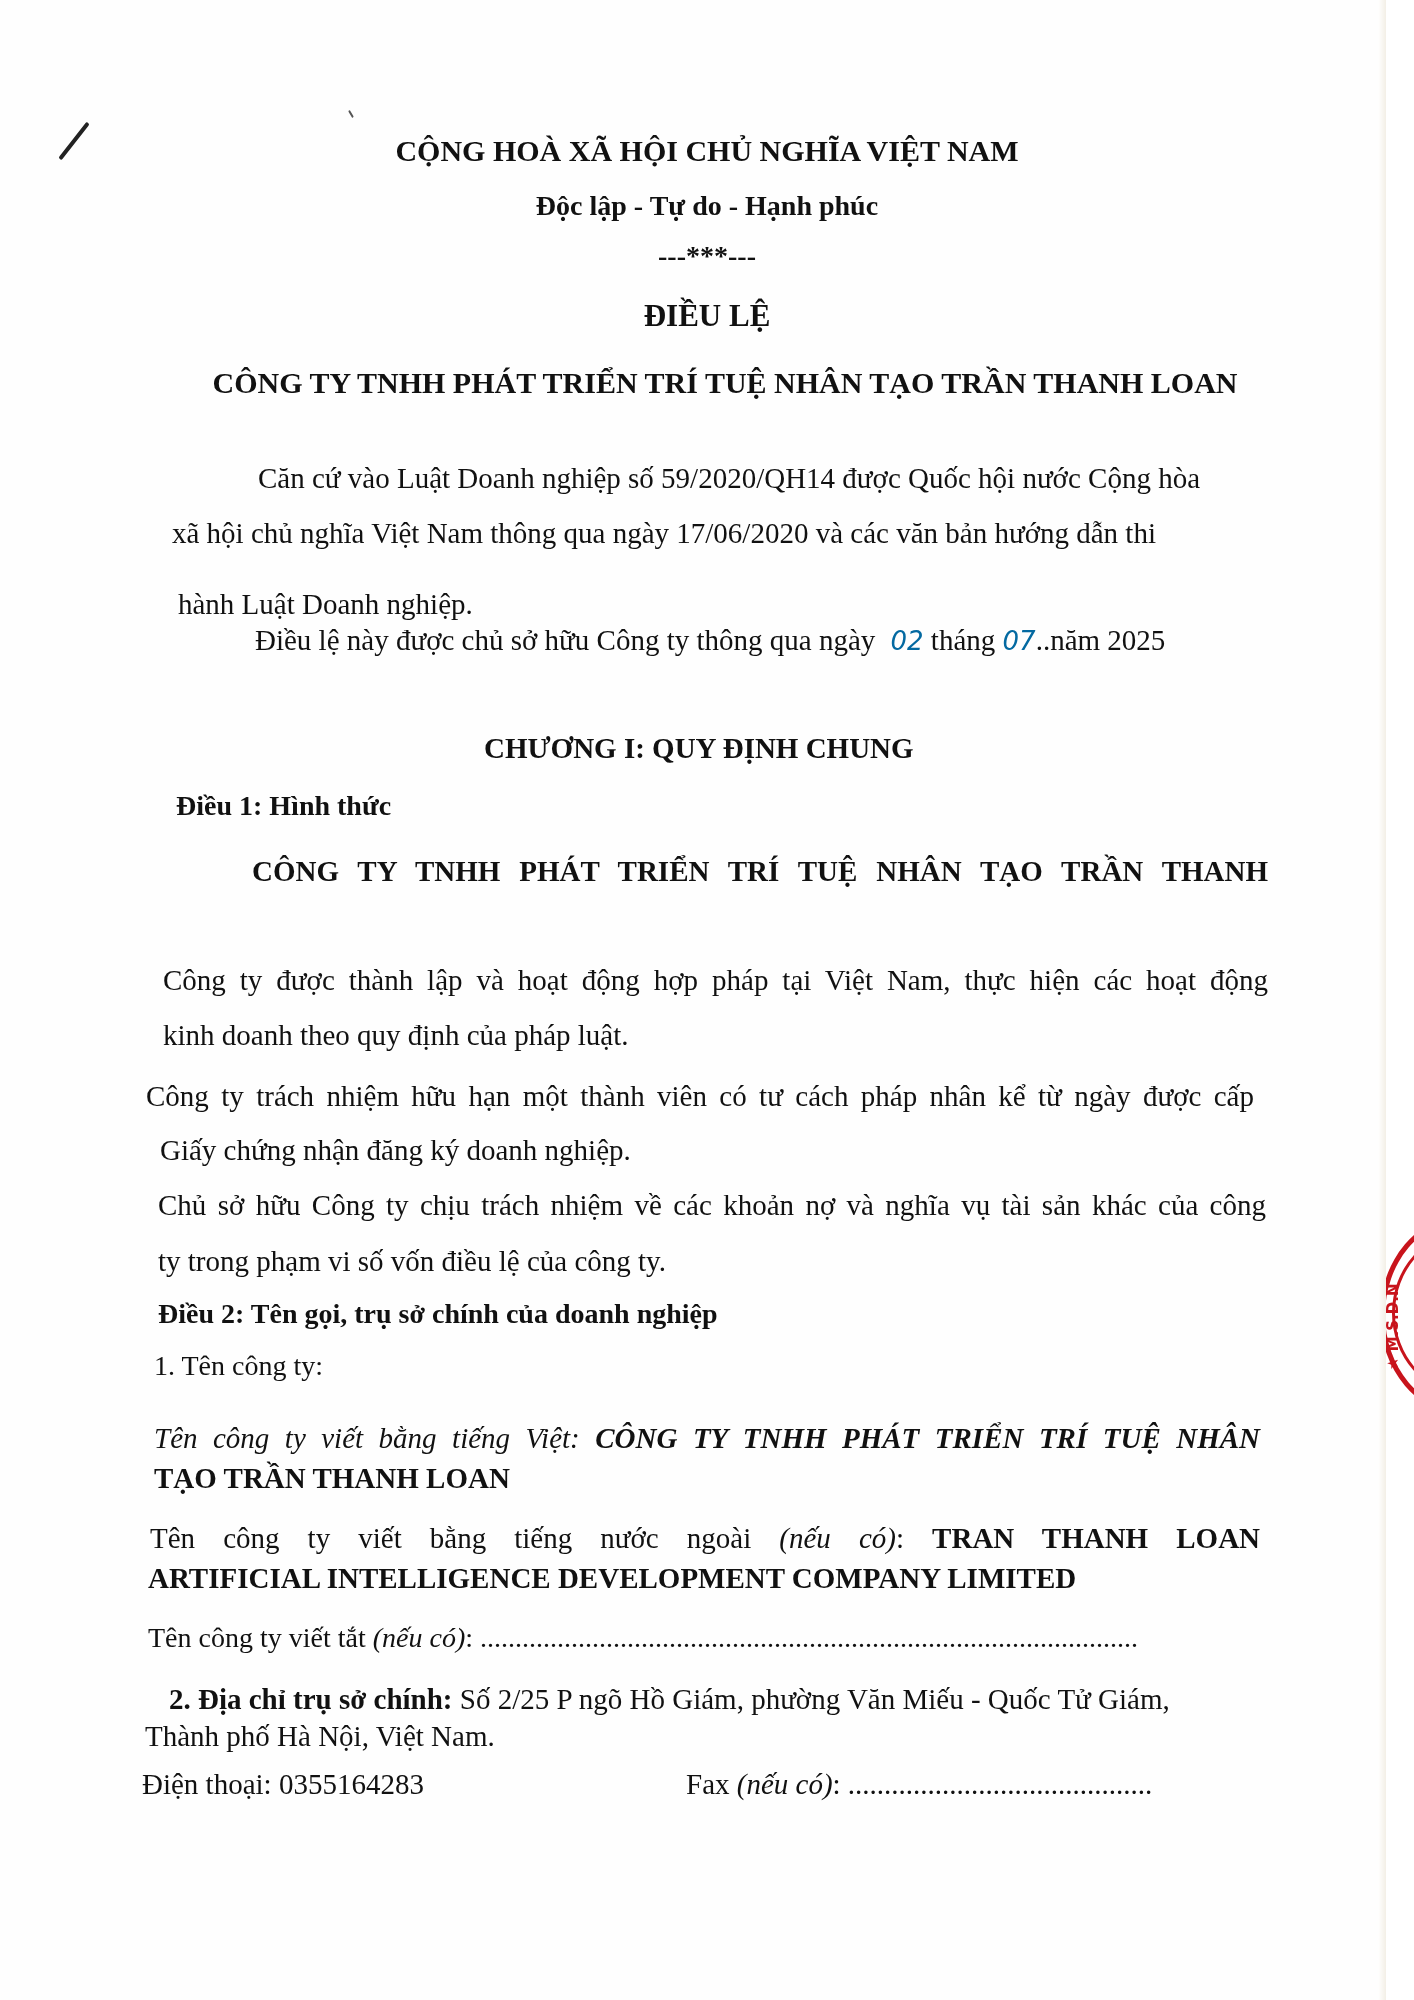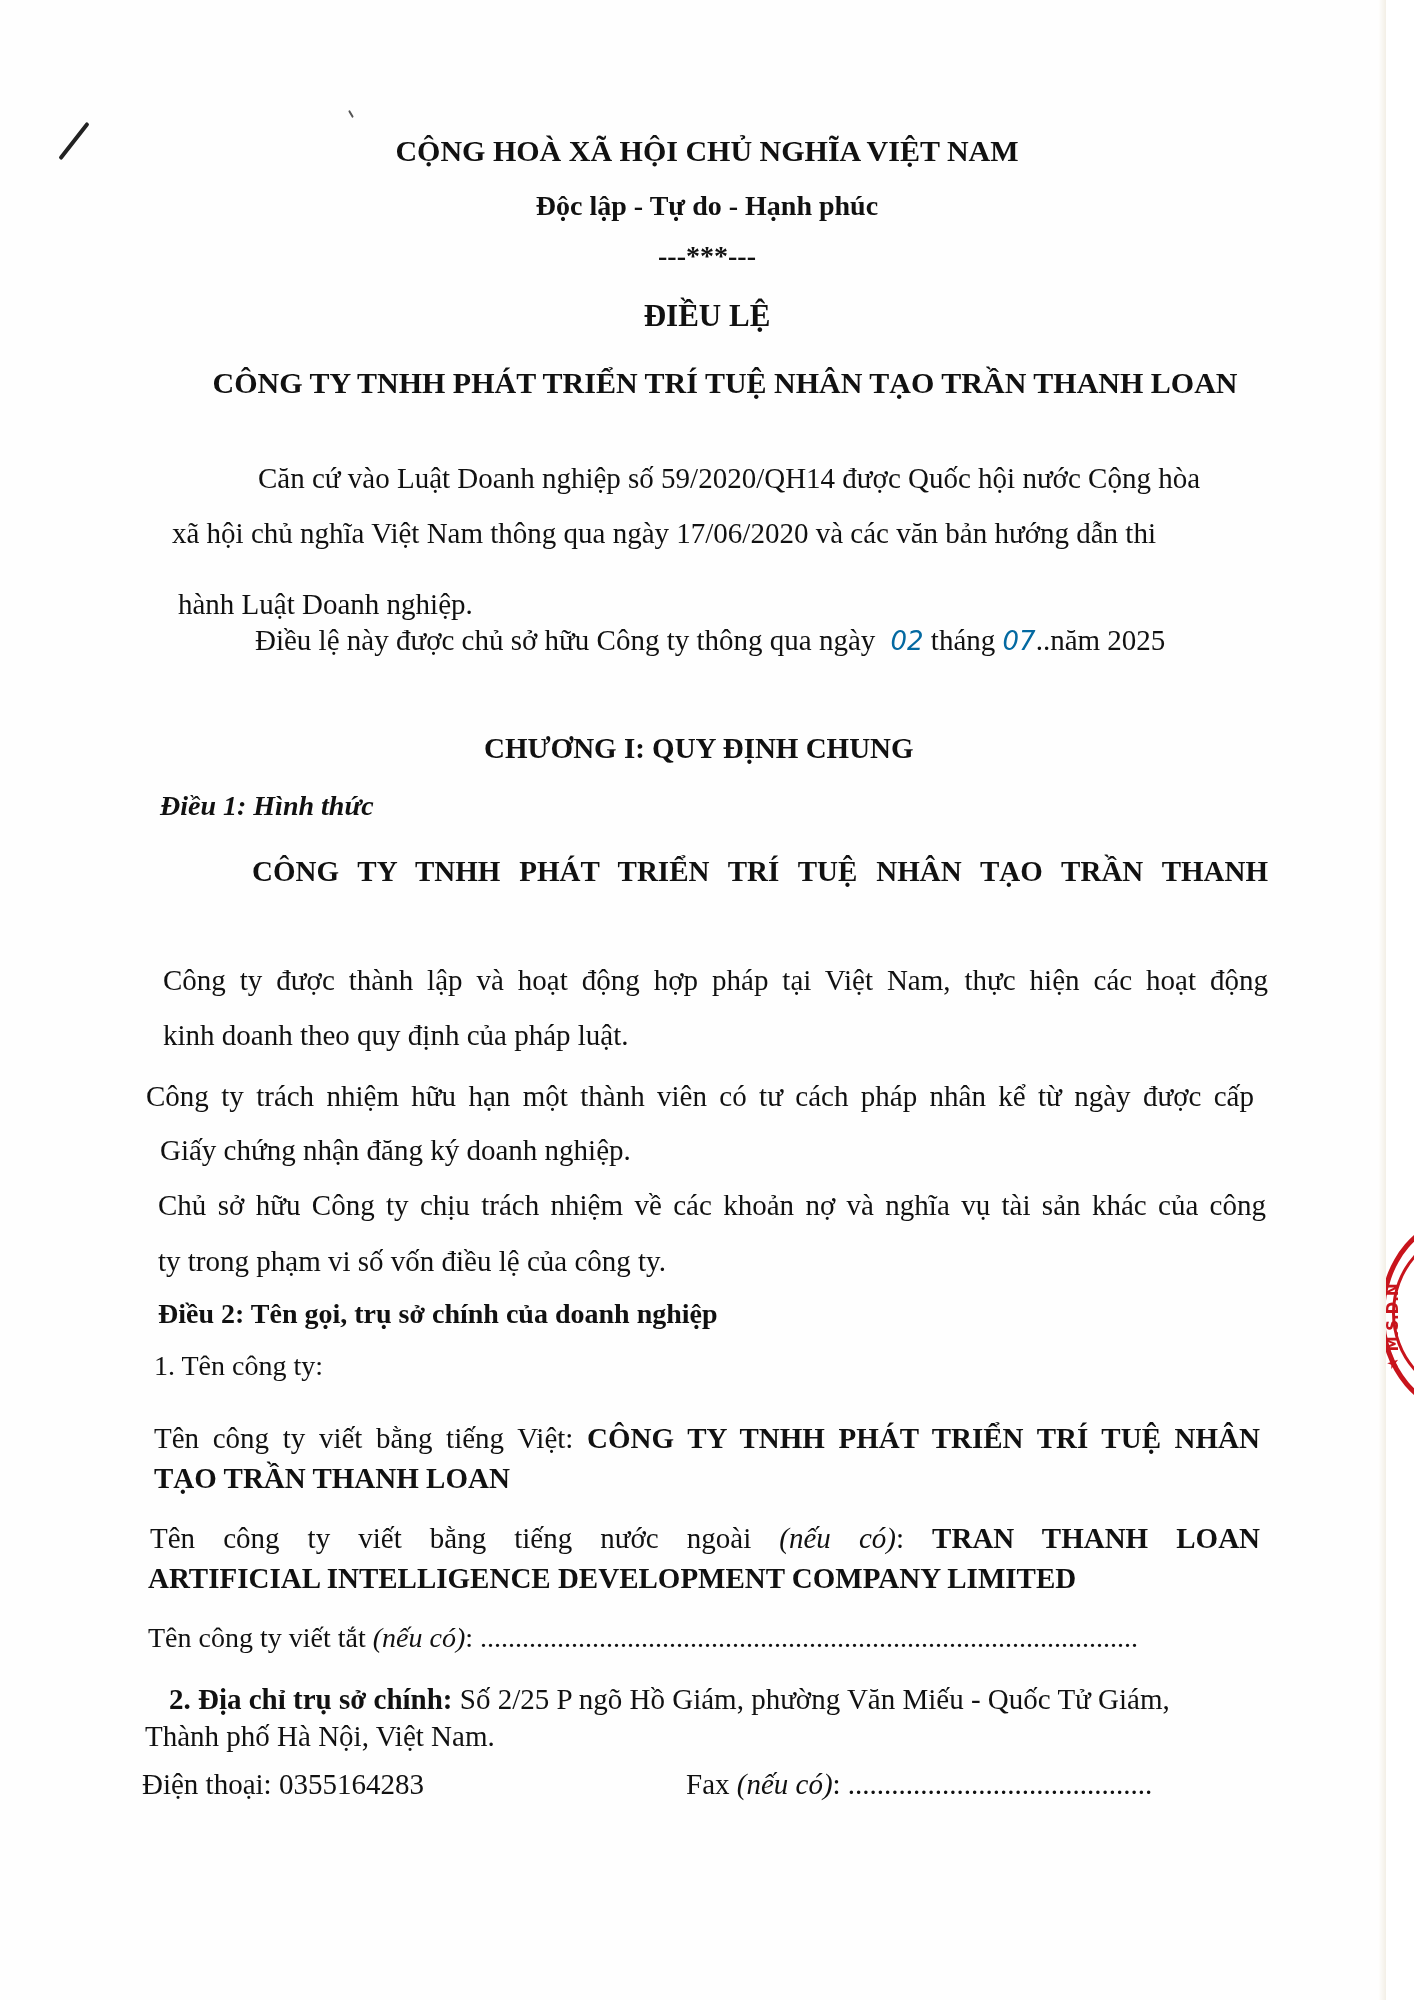--- a/index.html
+++ b/index.html
@@ -56,39 +56,39 @@
 
   <div class="abs t29" style="top:624px; left:255px;">
     <span>Điều lệ này được chủ sở hữu Công ty thông qua ngày</span>
     <span class="hand" style="margin-left:8px;">02</span>
     <span>tháng</span>
     <span class="hand">07</span><span>..năm 2025</span>
   </div>
 
   <div class="abs b t29" style="top:732px; left:484px;">CHƯƠNG I:  QUY ĐỊNH CHUNG</div>
 
-  <div class="abs b t28" style="top:790px; left:160px;font-style:italic;">Điều 1: Hình thức</div>
+  <div class="abs b t28" style="top:790px; left:176px;">Điều 1: Hình thức</div>
 
   <div class="abs b t29 justify" style="top:855px; left:252px; width:1016px;">CÔNG TY TNHH PHÁT TRIỂN TRÍ TUỆ NHÂN TẠO TRẦN THANH</div>
 
 
   <div class="abs t29 justify" style="top:964px; left:163px; width:1105px;">Công ty được thành lập và hoạt động hợp pháp tại Việt Nam, thực hiện các hoạt động</div>
   <div class="abs t29" style="top:1019px; left:163px;">kinh doanh theo quy định của pháp luật.</div>
 
   <div class="abs t29 justify" style="top:1080px; left:146px; width:1108px;">Công ty trách nhiệm hữu hạn một thành viên có tư cách pháp nhân kể từ ngày được cấp</div>
   <div class="abs t29" style="top:1134px; left:160px;">Giấy chứng nhận đăng ký doanh nghiệp.</div>
 
   <div class="abs t29 justify" style="top:1189px; left:158px; width:1108px;">Chủ sở hữu Công ty chịu trách nhiệm về các khoản nợ và nghĩa vụ tài sản khác của công</div>
   <div class="abs t29" style="top:1245px; left:158px;">ty trong phạm vi số vốn điều lệ của công ty.</div>
 
   <div class="abs b t28" style="top:1298px; left:158px;">Điều 2: Tên gọi, trụ sở chính của doanh nghiệp</div>
 
   <div class="abs t28" style="top:1350px; left:154px;">1. Tên công ty:</div>
 
-  <div class="abs t29" style="top:1422px; left:154px; width:1106px; text-align:justify; text-align-last:justify;">
+  <div class="abs t29" style="top:1422px; left:154px; width:1106px; text-align:justify; text-align-last:justify;font-style:italic;">
     <span>Tên công ty viết bằng tiếng Việt:</span>
     <span class="b">CÔNG TY TNHH PHÁT TRIỂN TRÍ TUỆ NHÂN</span>
   </div>
   <div class="abs b t29" style="top:1462px; left:154px;">TẠO TRẦN THANH LOAN</div>
 
   <div class="abs t29" style="top:1522px; left:150px; width:1110px; text-align:justify; text-align-last:justify;">
     <span>Tên công ty viết bằng tiếng nước ngoài</span>
     <span class="i">(nếu có)</span><span>:</span>
     <span class="b">TRAN THANH LOAN</span>
   </div>

